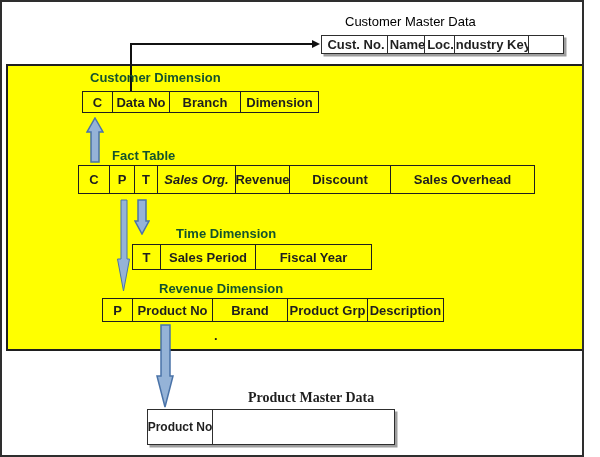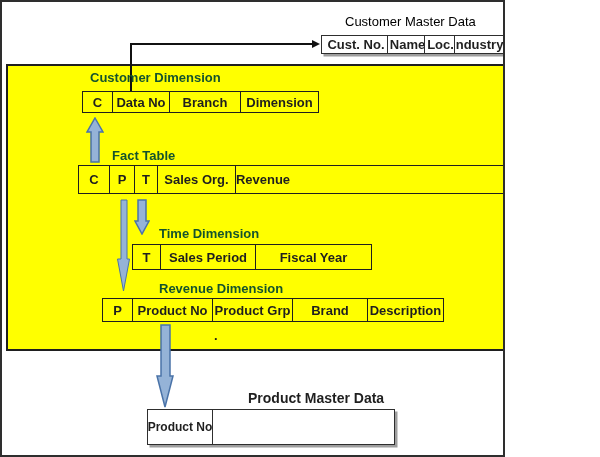--- a/index.html
+++ b/index.html
@@ -1,17 +1,17 @@
 <!DOCTYPE html>
 <html><head>
 <meta charset="utf-8">
 <style>
   html,body{margin:0;padding:0;background:#fff;}
   .stage{
-    position:relative;width:505px;height:457px;background:#ffffff;
+    position:relative;width:584px;height:457px;background:#ffffff;
     border:2px solid #2e2e2e;box-sizing:border-box;overflow:hidden;
     font-family:"Liberation Sans", sans-serif;color:#1f1f1f;
   }
   .yellow-box{
     position:absolute;left:4px;top:62px;width:591px;height:287px;
     background:#FFFF00;border:2px solid #1f1f1f;box-sizing:border-box;
   }
   .dim-title{
     position:absolute;font-weight:bold;font-size:13px;color:#14532d;white-space:nowrap;
   }
@@ -70,53 +70,55 @@
 
   <svg class="blockarrow" style="left:84px;top:115px;" width="18" height="46">
     <polygon points="9,1 17,15 13,15 13,45 5,45 5,15 1,15" fill="#95B3D7" stroke="#4A73A8" stroke-width="1.5"></polygon>
   </svg>
 
   <div class="dim-title" style="left:110px;top:146px;">Fact Table</div>
   <div class="trow" style="left:76px;top:163px;width:457px;height:29px;">
     <div class="cell" style="width:31px;">C</div>
     <div class="cell" style="width:25px;">P</div>
     <div class="cell" style="width:23px;">T</div>
-    <div class="cell" style="width:78px;">Sales Org.</div>
+    <div class="cell" style="width:78px;font-style:italic;">Sales Org.</div>
     <div class="cell small" style="width:54px;">Revenue</div>
+    <div class="cell" style="width:101px;">Discount</div>
+    <div class="cell" style="flex:1;">Sales Overhead</div>
   </div>
 
   <svg class="blockarrow" style="left:115px;top:197px;" width="13" height="93">
     <polygon points="4,1 10,1 10,60 12.5,60 6.5,92 0.5,60 4,60" fill="#95B3D7" stroke="#4A73A8" stroke-width="1"></polygon>
   </svg>
 
   <svg class="blockarrow" style="left:132px;top:197px;" width="16" height="36">
     <polygon points="4,1 12,1 12,22 15,22 8,35 1,22 4,22" fill="#95B3D7" stroke="#4A73A8" stroke-width="1.5"></polygon>
   </svg>
 
-  <div class="dim-title" style="left:157px;top:224px;">Time Dimension</div>
+  <div class="dim-title" style="left:174px;top:224px;">Time Dimension</div>
   <div class="trow" style="left:130px;top:242px;width:240px;height:26px;">
     <div class="cell" style="width:28px;">T</div>
     <div class="cell" style="width:95px;">Sales Period</div>
     <div class="cell" style="flex:1;">Fiscal Year</div>
   </div>
 
   <div class="dim-title" style="left:157px;top:279px;">Revenue Dimension</div>
   <div class="trow" style="left:100px;top:296px;width:342px;height:24px;">
     <div class="cell" style="width:30px;">P</div>
     <div class="cell" style="width:80px;">Product No</div>
+    <div class="cell" style="width:75px;">Brand</div>
     <div class="cell" style="width:80px;">Product Grp</div>
-    <div class="cell" style="width:75px;">Brand</div>
     <div class="cell" style="flex:1;">Description</div>
   </div>
 
   <div class="period" style="left:212px;top:326px;">.</div>
 
   <svg class="blockarrow" style="left:154px;top:322px;" width="18" height="84">
     <polygon points="5,1 14,1 14,52 17,52 9,83 1,52 5,52" fill="#95B3D7" stroke="#4A73A8" stroke-width="1.5"></polygon>
   </svg>
 
-  <div class="pmd-title" style="left:246px;top:388px;">Product Master Data</div>
+  <div class="pmd-title" style="left:246px;top:388px;font-family:Liberation Serif, serif;">Product Master Data</div>
   <div class="trow white-row" style="left:145px;top:407px;width:248px;height:36px;">
     <div class="cell" style="width:65px;font-size:12px;">Product No</div>
     <div class="cell" style="flex:1;"></div>
   </div>
 
 </div>
 
 </body></html>

